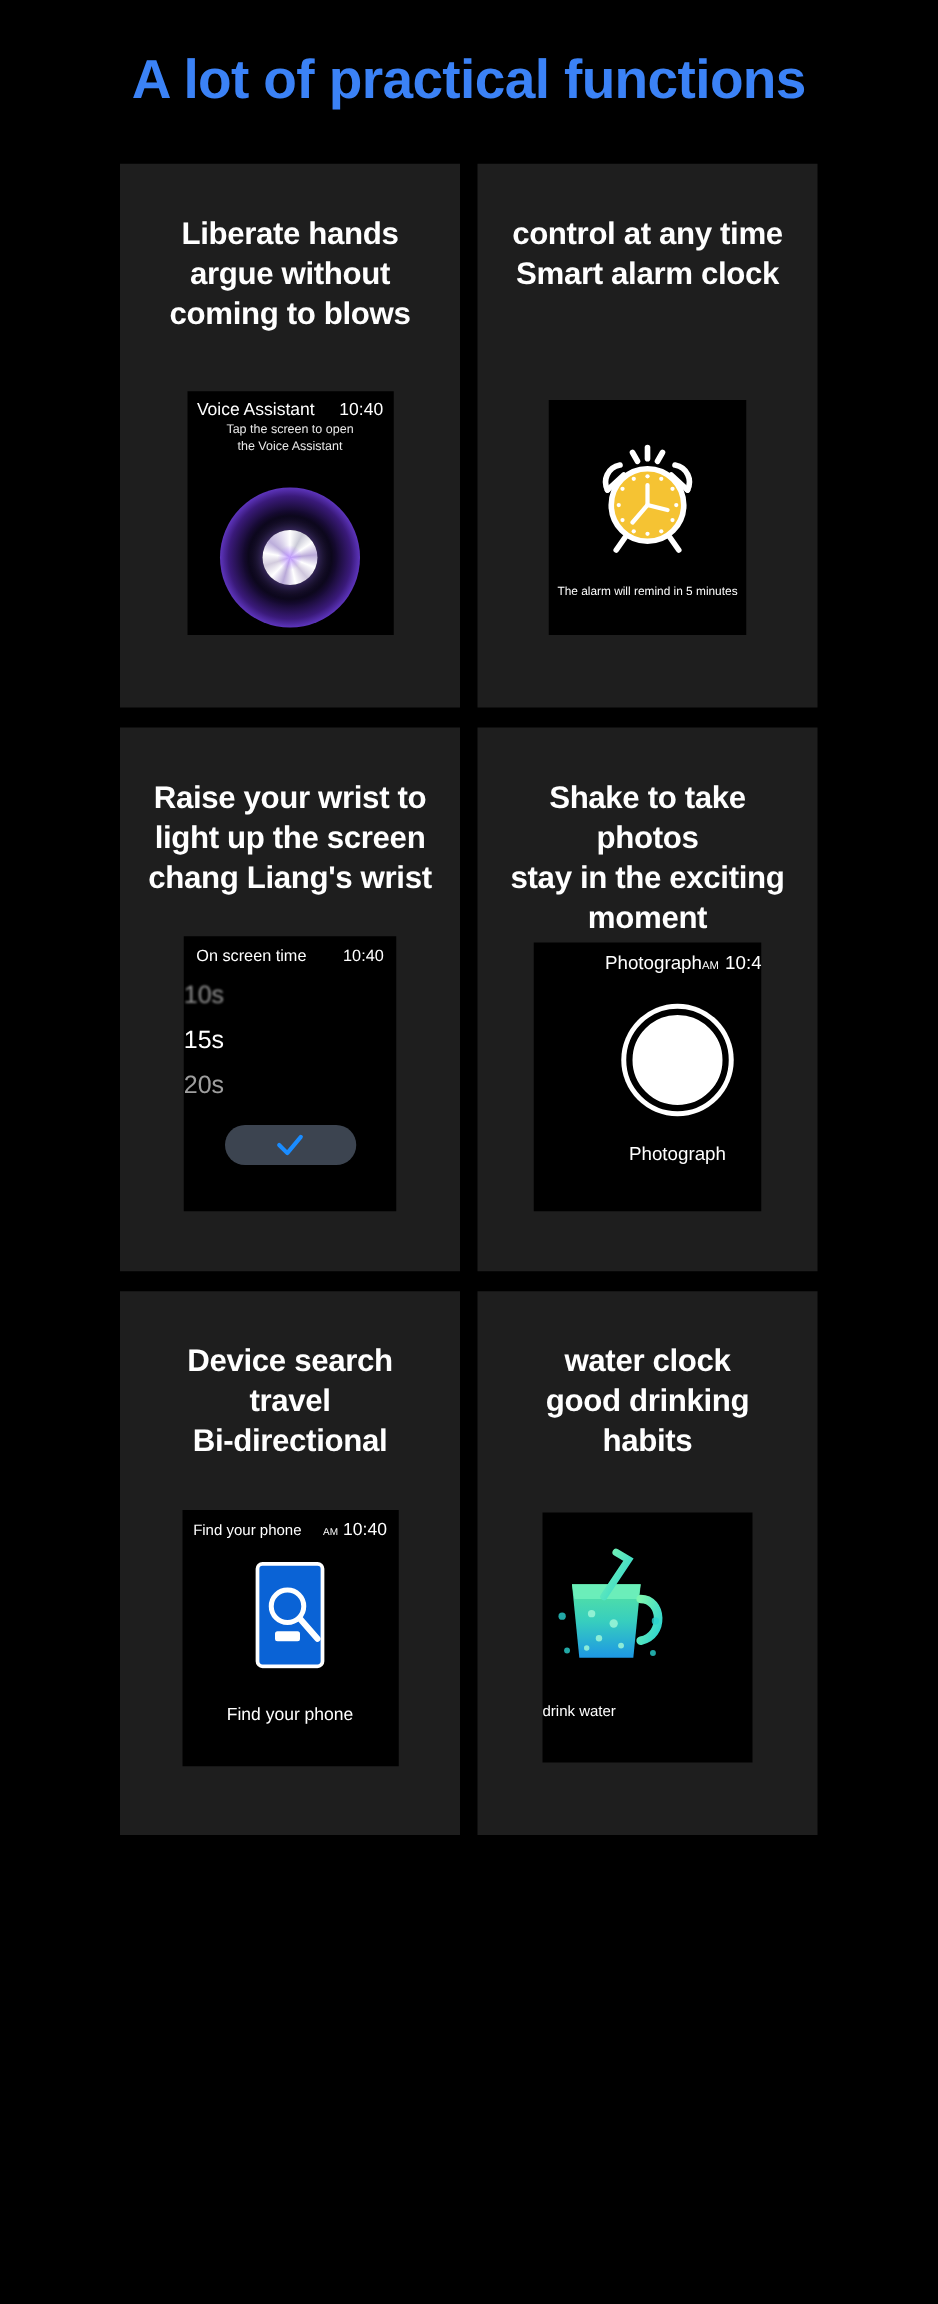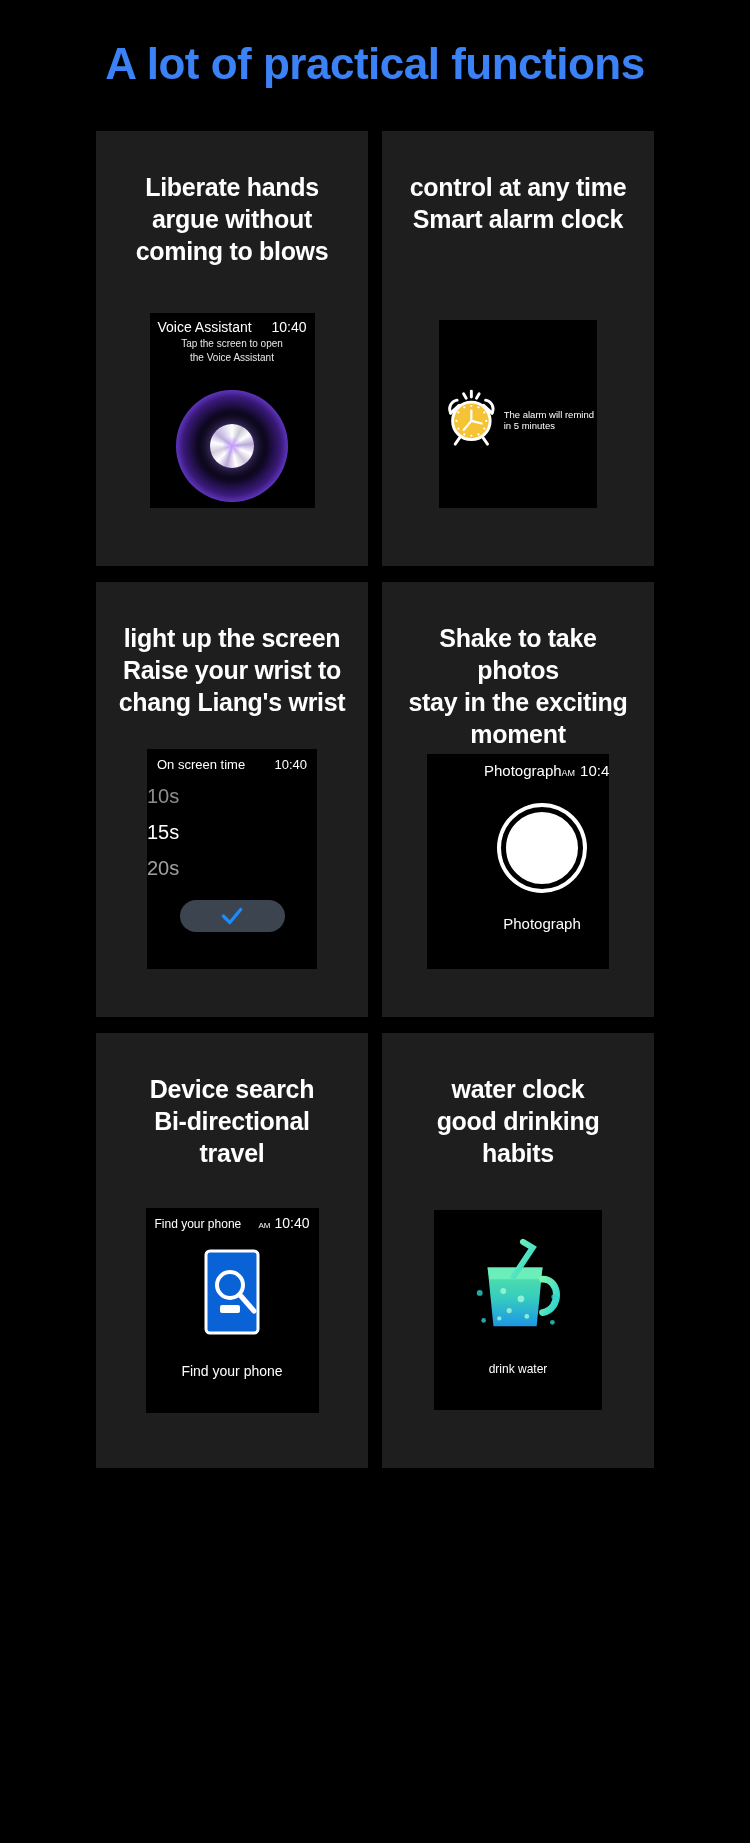--- a/index.html
+++ b/index.html
@@ -87,21 +87,21 @@
         #ffffff 224deg, #d2cbdd 252deg, #ffffff 280deg, #bcaedb 308deg, #ffffff 360deg);
     box-shadow: 0 0 14px rgba(160,120,255,0.65);
   }
   .va-ball::after {
     content: ""; position: absolute; inset: 12px; border-radius: 50%;
     background: radial-gradient(circle, rgba(190,150,255,0.95) 0%, rgba(190,150,255,0) 70%);
   }
 
   
   .c2 .device { width: 158px; height: 188px; margin-bottom: 58px;
-                display: flex; flex-direction: row; align-items: center;
+                display: flex; flex-direction: column; align-items: center;
                 justify-content: center; }
   .alarm-svg { width: 100px; height: 100px; margin-top: 6px; }
   .alarm-cap { color: #ffffff; font-size: 9.5px; margin-top: 20px; margin-bottom: 8px; }
 
   
   .c3 .device { width: 170px; height: 220px; margin-bottom: 48px; }
   .ost-head {
     display: flex; justify-content: space-between; align-items: flex-end;
     padding: 8px 10px 0 10px;
   }
@@ -145,21 +145,21 @@
   .fp-title { color: #ffffff; font-size: 12px; }
   .fp-right { display: flex; align-items: baseline; gap: 4px; }
   .fp-ampm { color: #ffffff; font-size: 8px; }
   .fp-time { color: #ffffff; font-size: 14px; }
   .fp-icon { width: 64px; height: 86px; margin: 18px auto 0 auto; display: block; }
   .fp-cap { color: #ffffff; font-size: 14px; text-align: center; margin-top: 28px; }
 
   
   .c6 .device { width: 168px; height: 200px; margin-bottom: 58px;
                 display: flex; flex-direction: column;
-                align-items: center; justify-content: center; }
+                align-items: flex-start; justify-content: center; }
   .water-svg { width: 108px; height: 108px; }
   .water-cap { color: #ffffff; font-size: 12px; margin-top: 20px; margin-bottom: 10px; }
 </style>
 </head>
 <body>
 
 <div class="page">
 
   <h1 class="page-title">A lot of practical functions</h1>
 
@@ -225,22 +225,22 @@
             <path d="M50 56 L66 60"></path>
             <path d="M50 56 L38 70"></path>
           </g>
         </svg>
         <div class="alarm-cap">The alarm will remind in 5 minutes</div>
       </div>
     </div>
 
     <div class="card c3">
       <div class="card-title">
+        <div>Raise your wrist to</div>
         <div>light up the screen</div>
-        <div>Raise your wrist to</div>
         <div>chang Liang's wrist</div>
       </div>
       <div class="device">
         <div class="ost-head">
           <span class="ost-title">On screen time</span>
           <span class="ost-time">10:40</span>
         </div>
         <div class="ost-opts">
           <div class="ost-opt dim-top">10s</div>
           <div class="ost-opt">15s</div>
@@ -269,22 +269,22 @@
           </span>
         </div>
         <div class="ph-shutter"></div>
         <div class="ph-cap">Photograph</div>
       </div>
     </div>
 
     <div class="card c5">
       <div class="card-title">
         <div>Device search</div>
+        <div>travel</div>
         <div>Bi-directional</div>
-        <div>travel</div>
       </div>
       <div class="device">
         <div class="fp-head">
           <span class="fp-title">Find your phone</span>
           <span class="fp-right">
             <span class="fp-ampm">AM</span>
             <span class="fp-time">10:40</span>
           </span>
         </div>
         <svg class="fp-icon" viewBox="0 0 64 86">

